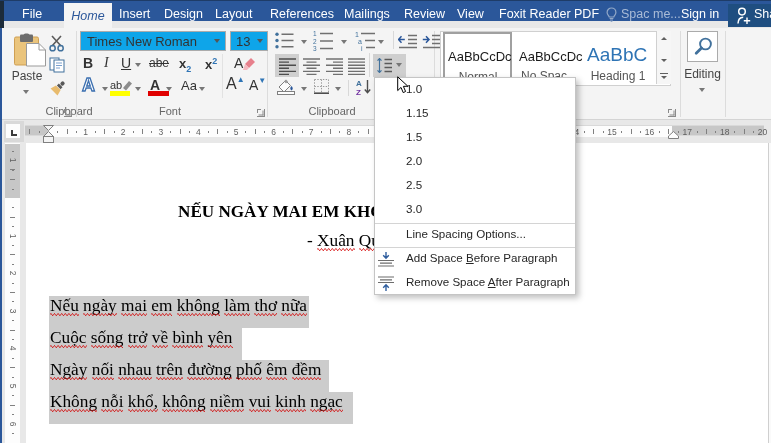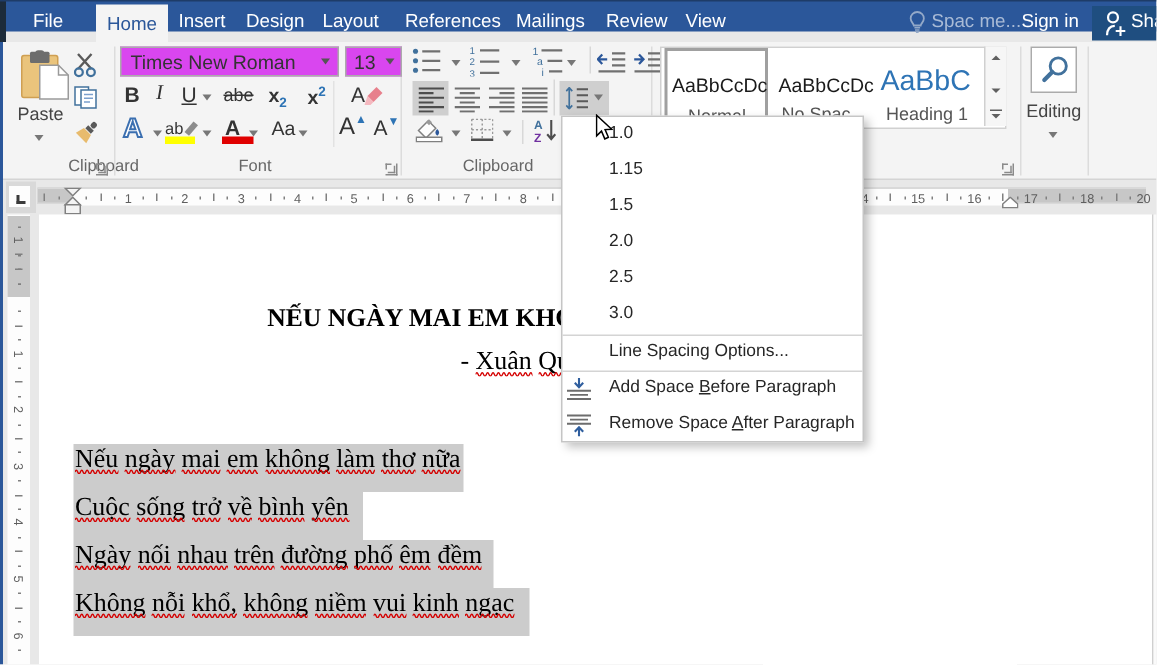--- a/index.html
+++ b/index.html
@@ -2,52 +2,53 @@
 <html><head><meta charset="utf-8">
 <style>
 * { margin:0; padding:0; box-sizing:border-box; }
 html,body { width:771px; height:443px; overflow:hidden; }
 body { font-family:"Liberation Sans", sans-serif; position:relative; background:#e8e8e8; }
 .abs { position:absolute; }
 
 
 #titlebar { position:absolute; left:0; top:0; width:771px; height:21px; background:#2b579a; }
 #titlebar .tab { position:absolute; top:0; height:28px; line-height:29px; color:#fff; font-size:12.5px; }
-#hometab { position:absolute; left:64px; top:3px; width:48px; height:25px; background:#f4f4f4; color:#2b579a; font-size:12.5px; text-align:center; line-height:26px; }
+#hometab { position:absolute; left:64px; top:3px; width:48px; height:25px; background:#f4f4f4; color:#2b579a; font-size:12.5px; text-align:center; line-height:26px;font-style:italic; }
 #dkedge { position:absolute; left:0; top:0; width:4px; height:28px; background:#1c2b3a; }
 
 
 #ribbon { position:absolute; left:0; top:28px; width:771px; height:92px; background:#f4f4f4; border-bottom:1px solid #d4d4d4; }
 .gsep { position:absolute; top:3px; width:1px; height:86px; background:#dcdcdc; }
 .glabel { position:absolute; top:77px; height:14px; font-size:11px; color:#666; }
 .launcher { position:absolute; width:8px; height:8px; border-right:1px solid #8a8a8a; border-bottom:1px solid #8a8a8a; }
 .launcher:before { content:""; position:absolute; left:0px; top:0px; width:4px; height:1px; background:#8a8a8a; }
 .launcher:after { content:""; position:absolute; left:0px; top:0px; width:1px; height:4px; background:#8a8a8a; }
 .launcher i { position:absolute; left:1px; top:1px; width:5px; height:5px; border-right:1.4px solid #8a8a8a; border-bottom:1.4px solid #8a8a8a; transform:translate(0.5px,0.5px); }
-.combo { position:absolute; background:#d946ef; border:1px solid #ababab; font-size:12px; color:#333; }
+.combo { position:absolute; background:#0ea5e9; border:1px solid #ababab; font-size:12px; color:#333; }
 .dar { position:absolute; width:0; height:0; border-left:3.5px solid transparent; border-right:3.5px solid transparent; border-top:4px solid #777; }
 .btnsel { position:absolute; background:#cfcfcf; }
 .rnum { position:absolute; top:0; width:16px; height:11px; line-height:12px; text-align:center; font-size:8.5px; color:#5f5f5f; }
 .rtick { position:absolute; top:3px; width:1px; height:5px; background:#808080; }
 .rdot { position:absolute; top:5px; width:1px; height:1.5px; background:#808080; }
 .vnum { position:absolute; left:0; width:15px; height:12px; line-height:12px; text-align:center; font-size:8.5px; color:#5f5f5f; transform:rotate(90deg); }
 .vtick { position:absolute; left:5px; width:5px; height:1px; background:#808080; }
 .vdot { position:absolute; left:7px; width:1.5px; height:1px; background:#808080; }
 </style></head>
 <body>
 
 <div id="titlebar">
  <div class="tab" style="left:22px;">File</div>
  <div class="tab" style="left:119px;">Insert</div>
  <div class="tab" style="left:164px;">Design</div>
  <div class="tab" style="left:215px;">Layout</div>
  <div class="tab" style="left:270px;">References</div>
  <div class="tab" style="left:344px;">Mailings</div>
  <div class="tab" style="left:404px;">Review</div>
  <div class="tab" style="left:457px;">View</div>
+ <div class="tab" style="left:499px;">Foxit Reader PDF</div>
  <svg class="abs" style="left:605px;top:7px" width="13" height="15" viewBox="0 0 13 15">
       <path d="M6.5 1 a4.4 4.4 0 0 1 4.4 4.4 c0 2.4-1.9 3-2.1 4.6 h-4.6 c-0.2-1.6-2.1-2.2-2.1-4.6 A4.4 4.4 0 0 1 6.5 1 z" fill="none" stroke="#93a9c8" stroke-width="1.2"></path>
       <path d="M4.6 11.5 h3.8 M5 13 h3 M5.6 14.5 h1.8" stroke="#93a9c8" stroke-width="1" fill="none"></path>
     </svg>
  <div class="tab" style="left:621px;color:#a9bbd6;">Spac me...</div>
  <div class="tab" style="left:681px;">Sign in</div>
  <div style="position:absolute;left:728px;top:3.5px;width:43px;height:23px;background:#1f4e80;"></div>
  <svg class="abs" style="left:737px;top:6px" width="14" height="19" viewBox="0 0 14 19">
       <circle cx="5" cy="5.6" r="3.3" fill="none" stroke="#fff" stroke-width="1.5"></circle>
       <path d="M1 17.5 q0.2-6 5.2-6.2" fill="none" stroke="#fff" stroke-width="1.5"></path>

